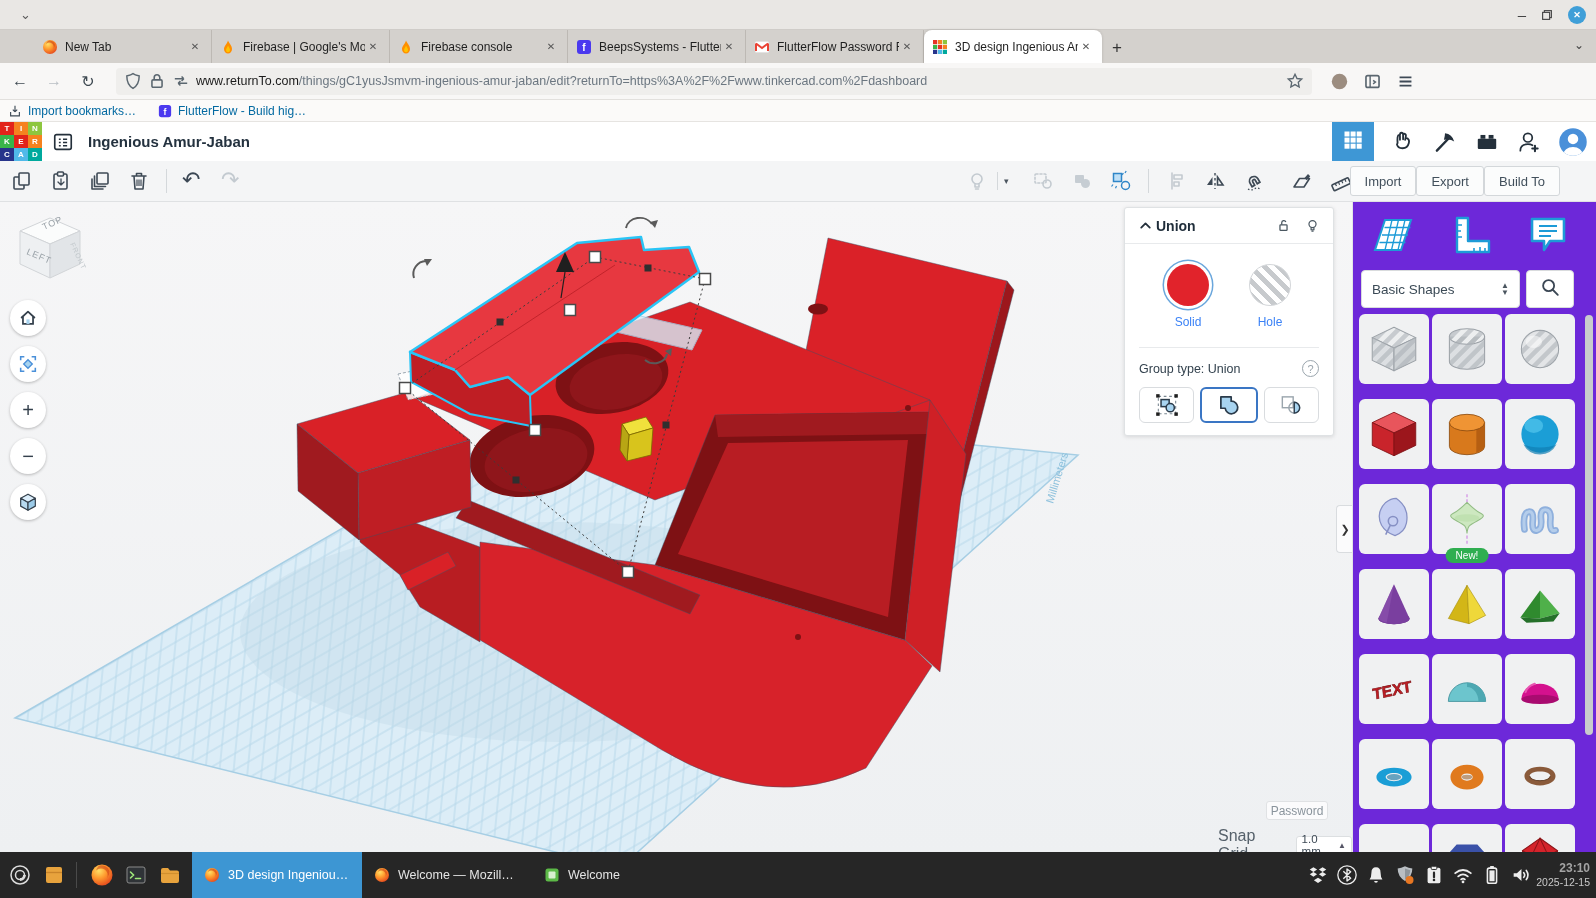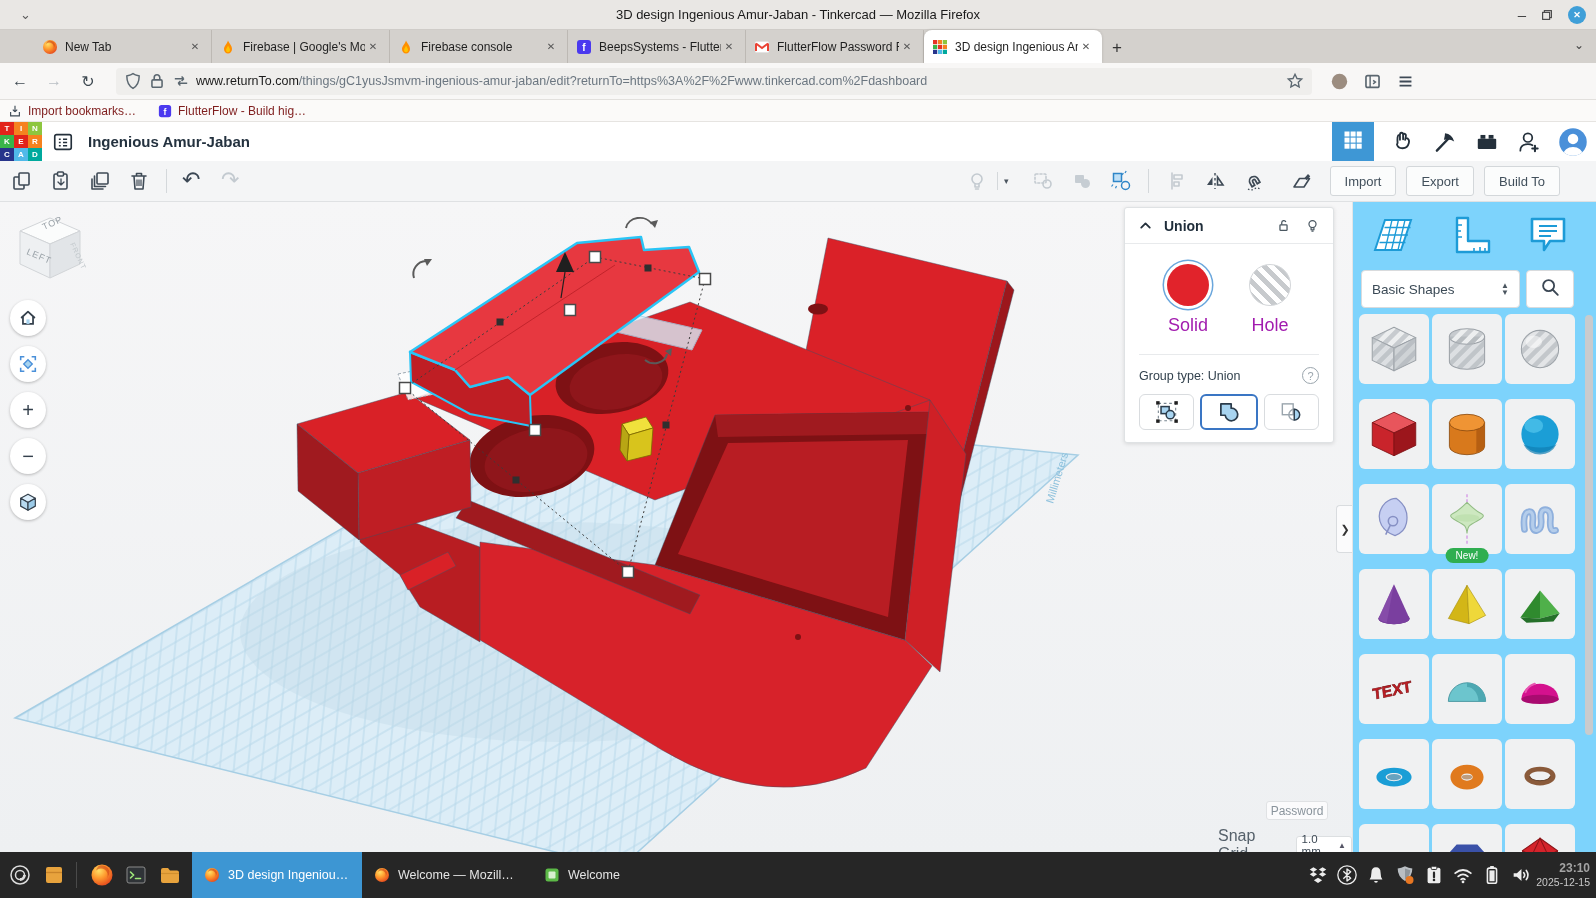--- a/index.html
+++ b/index.html
@@ -35,21 +35,21 @@
   #urlbar .uicon { width:18px; height:18px; margin-right:6px; }
   #urlbar .uicon svg { width:18px; height:18px; display:block; }
   .url-text { flex:1; font-size:12.5px; white-space:nowrap; overflow:hidden; }
   .url-host { color:#1b1b1b; }
   .url-path { color:#6b7680; }
   .nav-right { display:flex; align-items:center; gap:14px; margin-left:18px; }
   .nav-right .uicon svg { width:19px; height:19px; display:block; }
 
   
   #bookmarksbar { position:absolute; left:0; top:100px; width:1596px; height:22px; background:#fbfaf9; border-bottom:1px solid #e6e4e1; display:flex; align-items:center; padding-left:8px; gap:22px; }
-  .bm-item { display:flex; gap:6px; font-size:12px; color:#7f1d1d; }
+  .bm-item { display:flex; gap:6px; font-size:12px; color:#0369a1; }
   .bm-item svg { width:14px; height:14px; display:block; }
 
   
   #tc-header { position:absolute; left:0; top:122px; width:1596px; height:39px; background:#fff; display:flex; align-items:center; }
   #tc-logo { width:42px; height:39px; display:grid; grid-template-columns:repeat(3,14px); grid-template-rows:repeat(3,13px); }
   #tc-logo span { color:#fff; font-size:8px; font-weight:bold; display:flex; align-items:center; justify-content:center; }
   .lm-icon { margin-left:10px; }
   .lm-icon svg { width:22px; height:22px; display:block; }
   #design-title { margin-left:14px; font-size:15px; font-weight:bold; color:#24323f; }
   .hdr-right { position:absolute; right:8px; top:0; height:39px; display:flex; align-items:center; gap:16px; }
@@ -57,67 +57,67 @@
   .hdr-grid-btn { width:42px; height:39px; background:#3e97d5; display:flex; align-items:center; justify-content:center; }
   .hdr-grid-btn svg { width:24px; height:24px; }
   .avatar svg { width:30px; height:30px; display:block; }
 
   
   #tc-toolbar { position:absolute; left:0; top:161px; width:1596px; height:41px; background:#f4f5f6; border-bottom:1px solid #dfe1e3; display:flex; align-items:center; }
   .ticon { width:24px; height:24px; margin-left:15px; }
   .ticon svg { width:24px; height:24px; display:block; }
   .tdivider { width:1px; height:24px; background:#d4d8db; margin-left:15px; }
   .tool-right { position:absolute; right:36px; display:flex; align-items:center; }
-  .tbtn { height:30px; padding:0 14px; margin-left:10px; background:#fbfcfc; border:1px solid #d3d7da; border-radius:3px; font-size:13px; color:#42505c; display:flex; align-items:center; }
+  .tbtn { height:30px; padding:0 14px; background:#fbfcfc; border:1px solid #d3d7da; border-radius:3px; font-size:13px; color:#42505c; display:flex; align-items:center; }
   .caret { font-size:9px; color:#4a555f; margin-left:4px; }
 
   
   #main { position:absolute; left:0; top:202px; width:1596px; height:650px; }
   #canvas { position:absolute; left:0; top:0; width:1352px; height:650px; background:linear-gradient(#f6f6f7,#eef0f2); overflow:hidden; }
   #viewport { position:absolute; left:0; top:0; }
 
   #viewcube { position:absolute; left:14px; top:12px; }
   .navcircles { position:absolute; left:10px; top:98px; display:flex; flex-direction:column; gap:10px; }
   .ncbtn { width:36px; height:36px; border-radius:50%; background:#fff; box-shadow:0 1px 3px rgba(0,0,0,.25); display:flex; align-items:center; justify-content:center; color:#34404c; font-size:20px; }
   .ncbtn svg { width:22px; height:22px; display:block; }
 
   
   #union-panel { position:absolute; left:1124px; top:5px; width:210px; background:#fff; border:1px solid #dfe2e4; border-radius:3px; box-shadow:0 1px 4px rgba(0,0,0,.12); }
   .up-header { height:36px; display:flex; align-items:center; border-bottom:1px solid #e8eaec; padding:0 12px; }
   .up-header svg { width:17px; height:17px; display:block; }
-  .up-title { font-size:14px; font-weight:bold; color:#1f2d3a; margin-left:10px; flex:1; }
+  .up-title { font-size:14px; font-weight:bold; color:#1f2d3a; margin-left:2px; flex:1; }
   .up-hics { display:flex; gap:12px; }
   .up-body { padding:14px 14px 12px; }
   .swatches { display:flex; justify-content:space-around; padding:6px 8px 0; }
   .swatch { display:flex; flex-direction:column; align-items:center; gap:9px; }
   .sw-circle { width:42px; height:42px; border-radius:50%; }
   .sw-solid { background:#e1232b; box-shadow:0 0 0 3px #fff, 0 0 0 4.5px #6aa6dc; }
   .sw-hole { background:repeating-linear-gradient(45deg,#fff 0 5px,#c7cacd 5px 10px); border:1px solid #d4d7da; }
-  .sw-label { font-size:18px; color:#a21caf; }
+  .sw-label { font-size:12px; color:#3b82f6; }
   .up-div { height:1px; background:#e8eaec; margin:18px 0 12px; }
   .gt-row { display:flex; align-items:center; justify-content:space-between; }
   .gt-label { font-size:12.5px; color:#33424e; }
   .gt-help { width:17px; height:17px; border-radius:50%; border:1.4px solid #9aa5ad; color:#9aa5ad; font-size:11px; display:flex; align-items:center; justify-content:center; }
   .gt-buttons { display:flex; gap:6px; margin-top:10px; }
   .gt-btn { flex:1; height:36px; border:1px solid #d9dcdf; border-radius:6px; background:#fff; display:flex; align-items:center; justify-content:center; }
   .gt-btn.selected { border:2px solid #3a76c4; }
   .gt-btn svg { width:26px; height:26px; display:block; }
 
   
   #collapse-handle { position:absolute; left:1336px; top:303px; width:17px; height:48px; background:#fbfbfc; border:1px solid #d9dcdf; border-right:none; border-radius:4px 0 0 4px; display:flex; align-items:center; justify-content:center; font-size:11px; color:#333; }
 
   
   #settings-btn { position:absolute; left:1266px; top:599px; width:62px; height:19px; background:#fbfbfc; border:1px solid #e0e2e4; border-radius:3px; font-size:12px; color:#8a949c; display:flex; align-items:center; justify-content:center; }
   #snapgrid { position:absolute; left:1218px; top:625px; display:flex; align-items:center; gap:8px; }
   .sg-label { font-size:16px; color:#55606a; }
   .sg-select { width:58px; height:19px; background:#fff; border:1px solid #dcdfe1; border-radius:3px; font-size:11.5px; color:#3c4854; display:flex; align-items:center; justify-content:space-between; padding:0 5px; }
   .sg-caret { font-size:8px; color:#556; }
 
   
-  #shapes-panel { position:absolute; left:1352px; top:0; width:244px; height:650px; background:#7dd3fc; border-left:1px solid #e3e5e7; }
+  #shapes-panel { position:absolute; left:1352px; top:0; width:244px; height:650px; background:#6d28d9; border-left:1px solid #e3e5e7; }
   .sp-icons { display:flex; justify-content:space-between; padding:12px 26px 0 18px; }
   .sp-icons svg { width:44px; height:42px; display:block; }
   .sp-controls { display:flex; gap:6px; padding:14px 22px 0 8px; }
   .sp-dd { flex:1; height:38px; background:#fff; border:1px solid #d9dbdd; border-radius:4px; display:flex; align-items:center; padding:0 10px; font-size:13.5px; color:#3b4a56; }
   .sp-dd .udarrows { margin-left:auto; font-size:8px; color:#4a555f; line-height:7px; text-align:center; }
   .sp-search { width:48px; height:38px; background:#fff; border:1px solid #d9dbdd; border-radius:4px; display:flex; align-items:center; justify-content:center; }
   .sp-search svg { width:22px; height:22px; }
   #shape-grid { position:absolute; left:6px; top:112px; width:218px; display:grid; grid-template-columns:repeat(3,70px); column-gap:3px; row-gap:15px; }
   .shape-tile { width:70px; height:70px; background:#f0f1f2; border-radius:6px; display:flex; align-items:center; justify-content:center; position:relative; }
   .shape-tile svg { width:58px; height:58px; display:block; }
@@ -148,21 +148,20 @@
       <pattern id="stripes" width="9" height="9" patternUnits="userSpaceOnUse" patternTransform="rotate(45)">
         <rect width="4.5" height="9" fill="#a9aeb4" opacity=".55"></rect>
       </pattern>
     </defs>
   </svg>
 
 <div id="stage">
 
   <div id="titlebar">
     <span class="tb-chev">⌄</span>
-    <span class="tb-title">3D design Ingenious Amur-Jaban - Tinkercad — Mozilla Firefox</span>
     <span class="tb-controls">
       <span class="tb-min">–</span>
       <span class="tb-restore">
           <svg viewBox="0 0 16 16" width="14" height="14">
             <rect x="5" y="3" width="8" height="8" fill="none" stroke="#444" stroke-width="1.3"></rect>
             <rect x="3" y="5" width="8" height="8" fill="#e9e7e4" stroke="#444" stroke-width="1.3"></rect>
           </svg>
         </span>
       <span class="tb-close">✕</span>
     </span>

